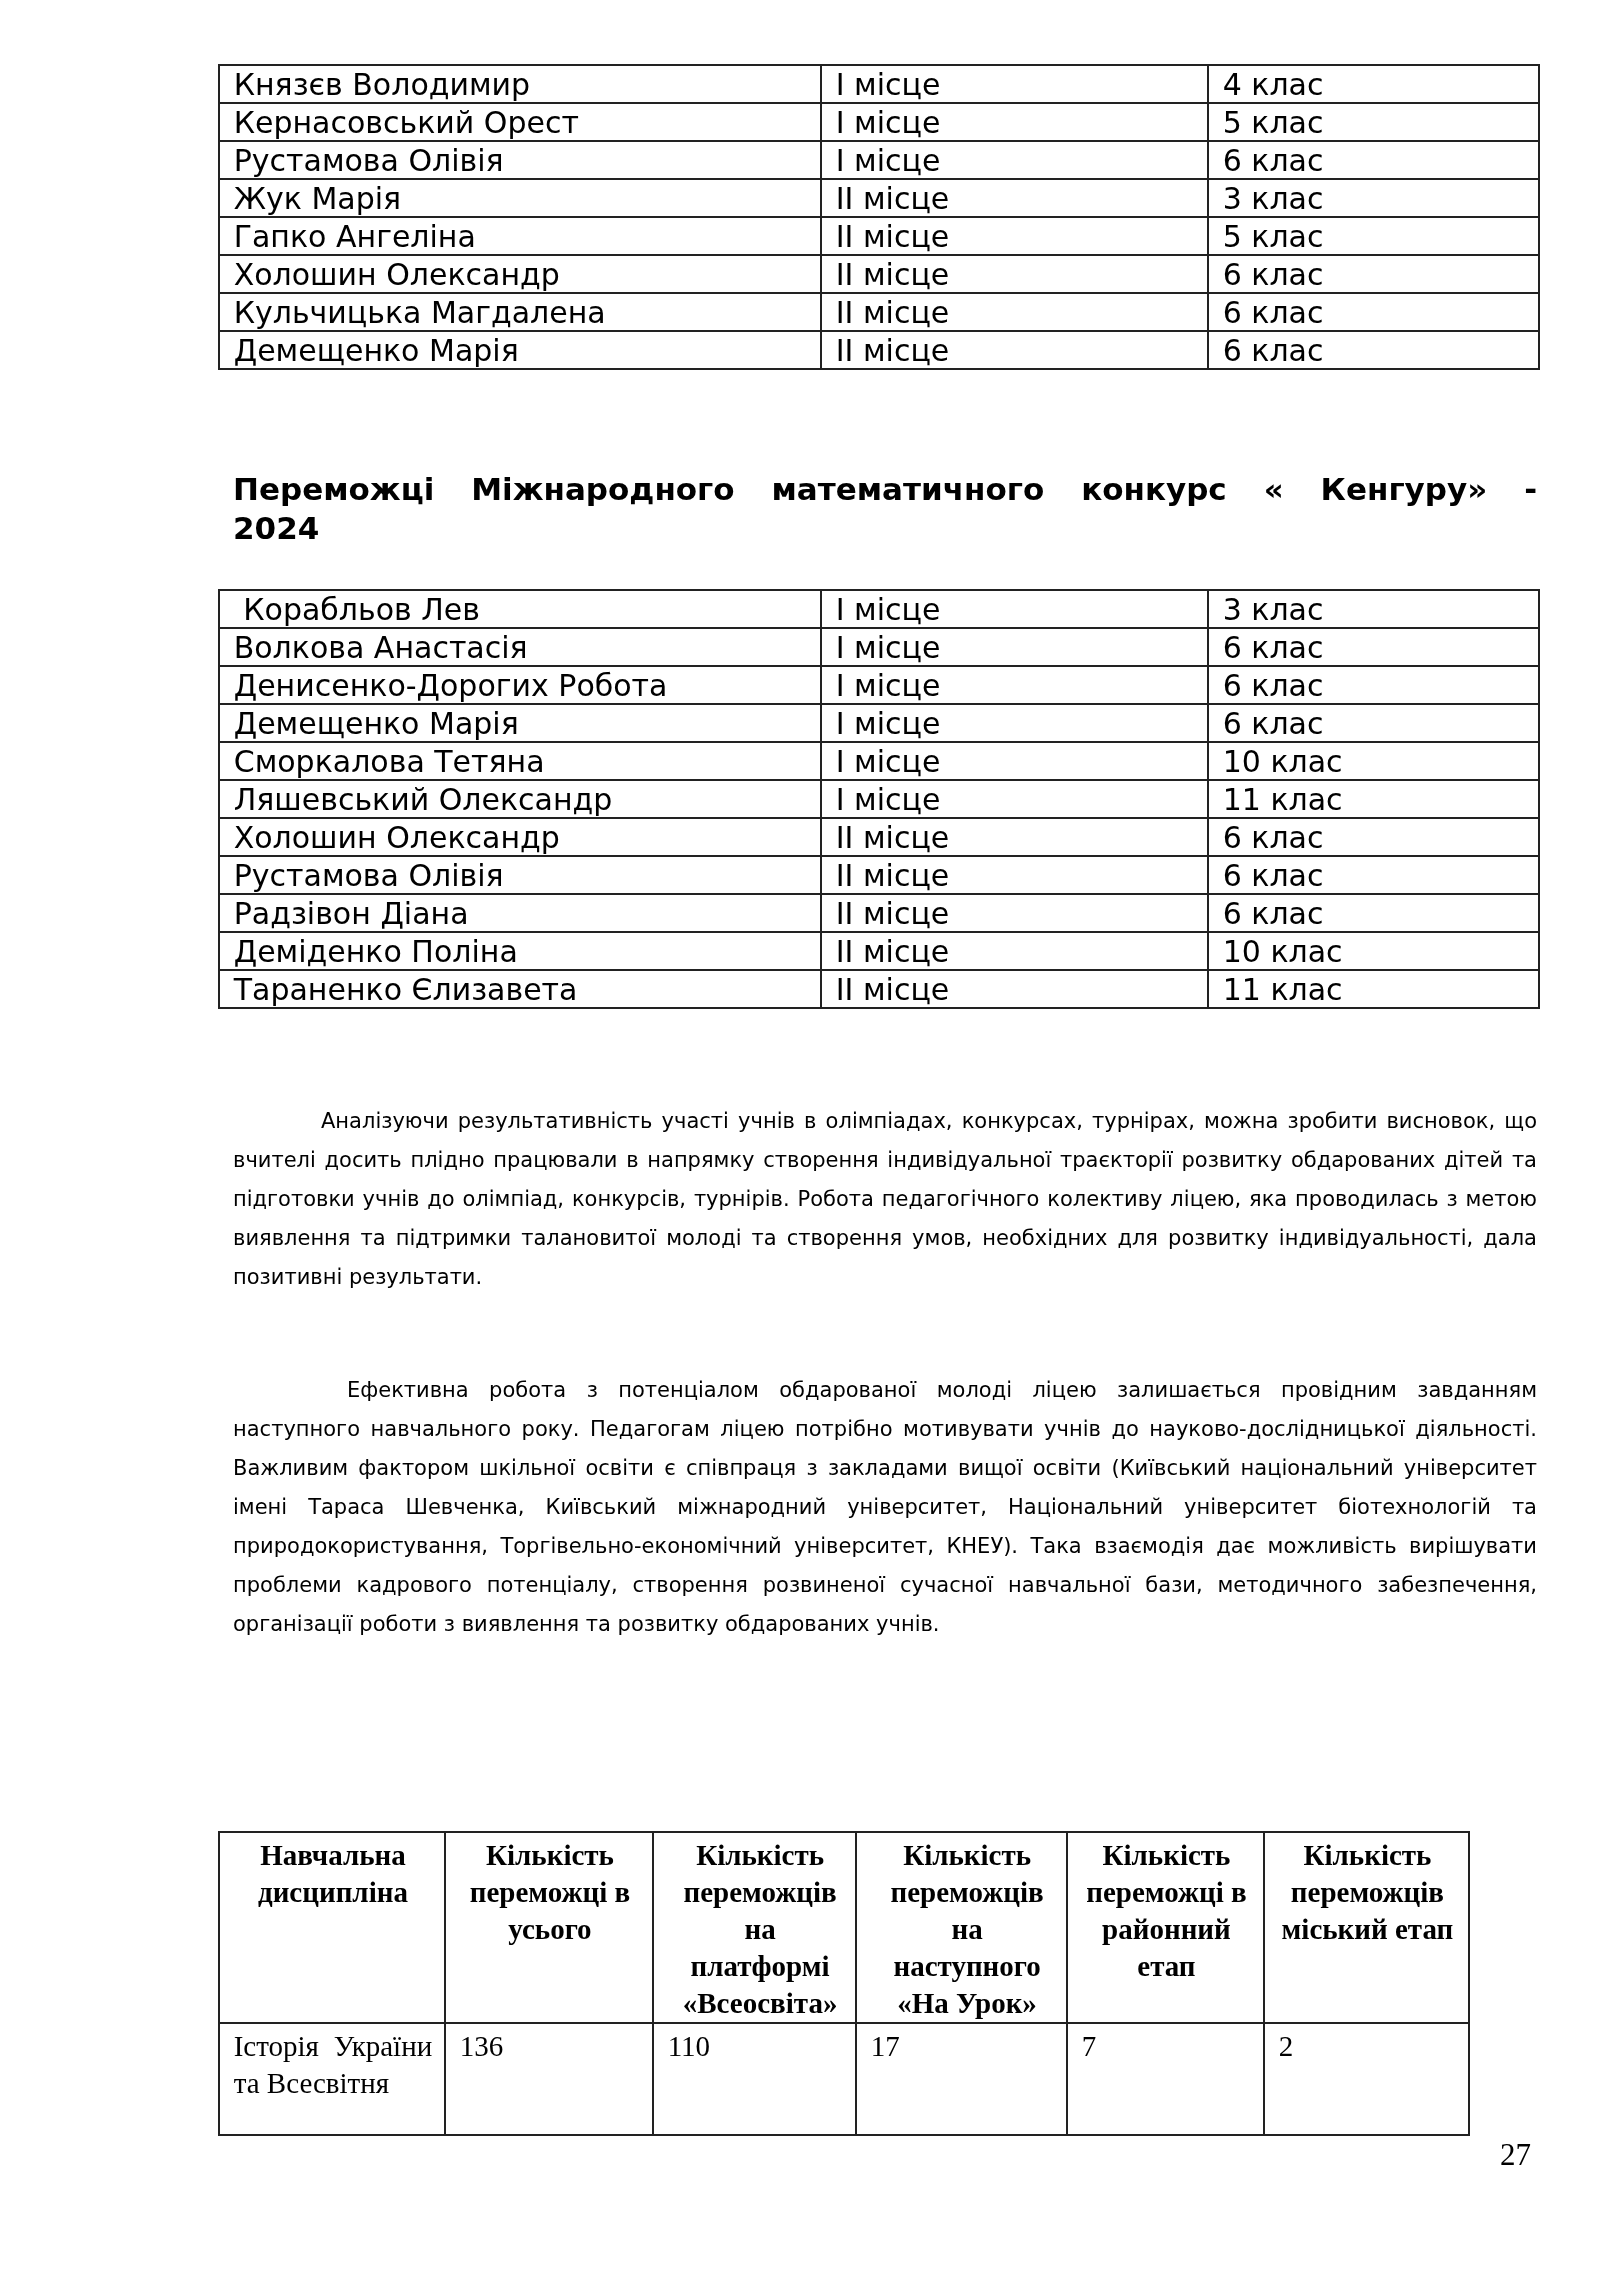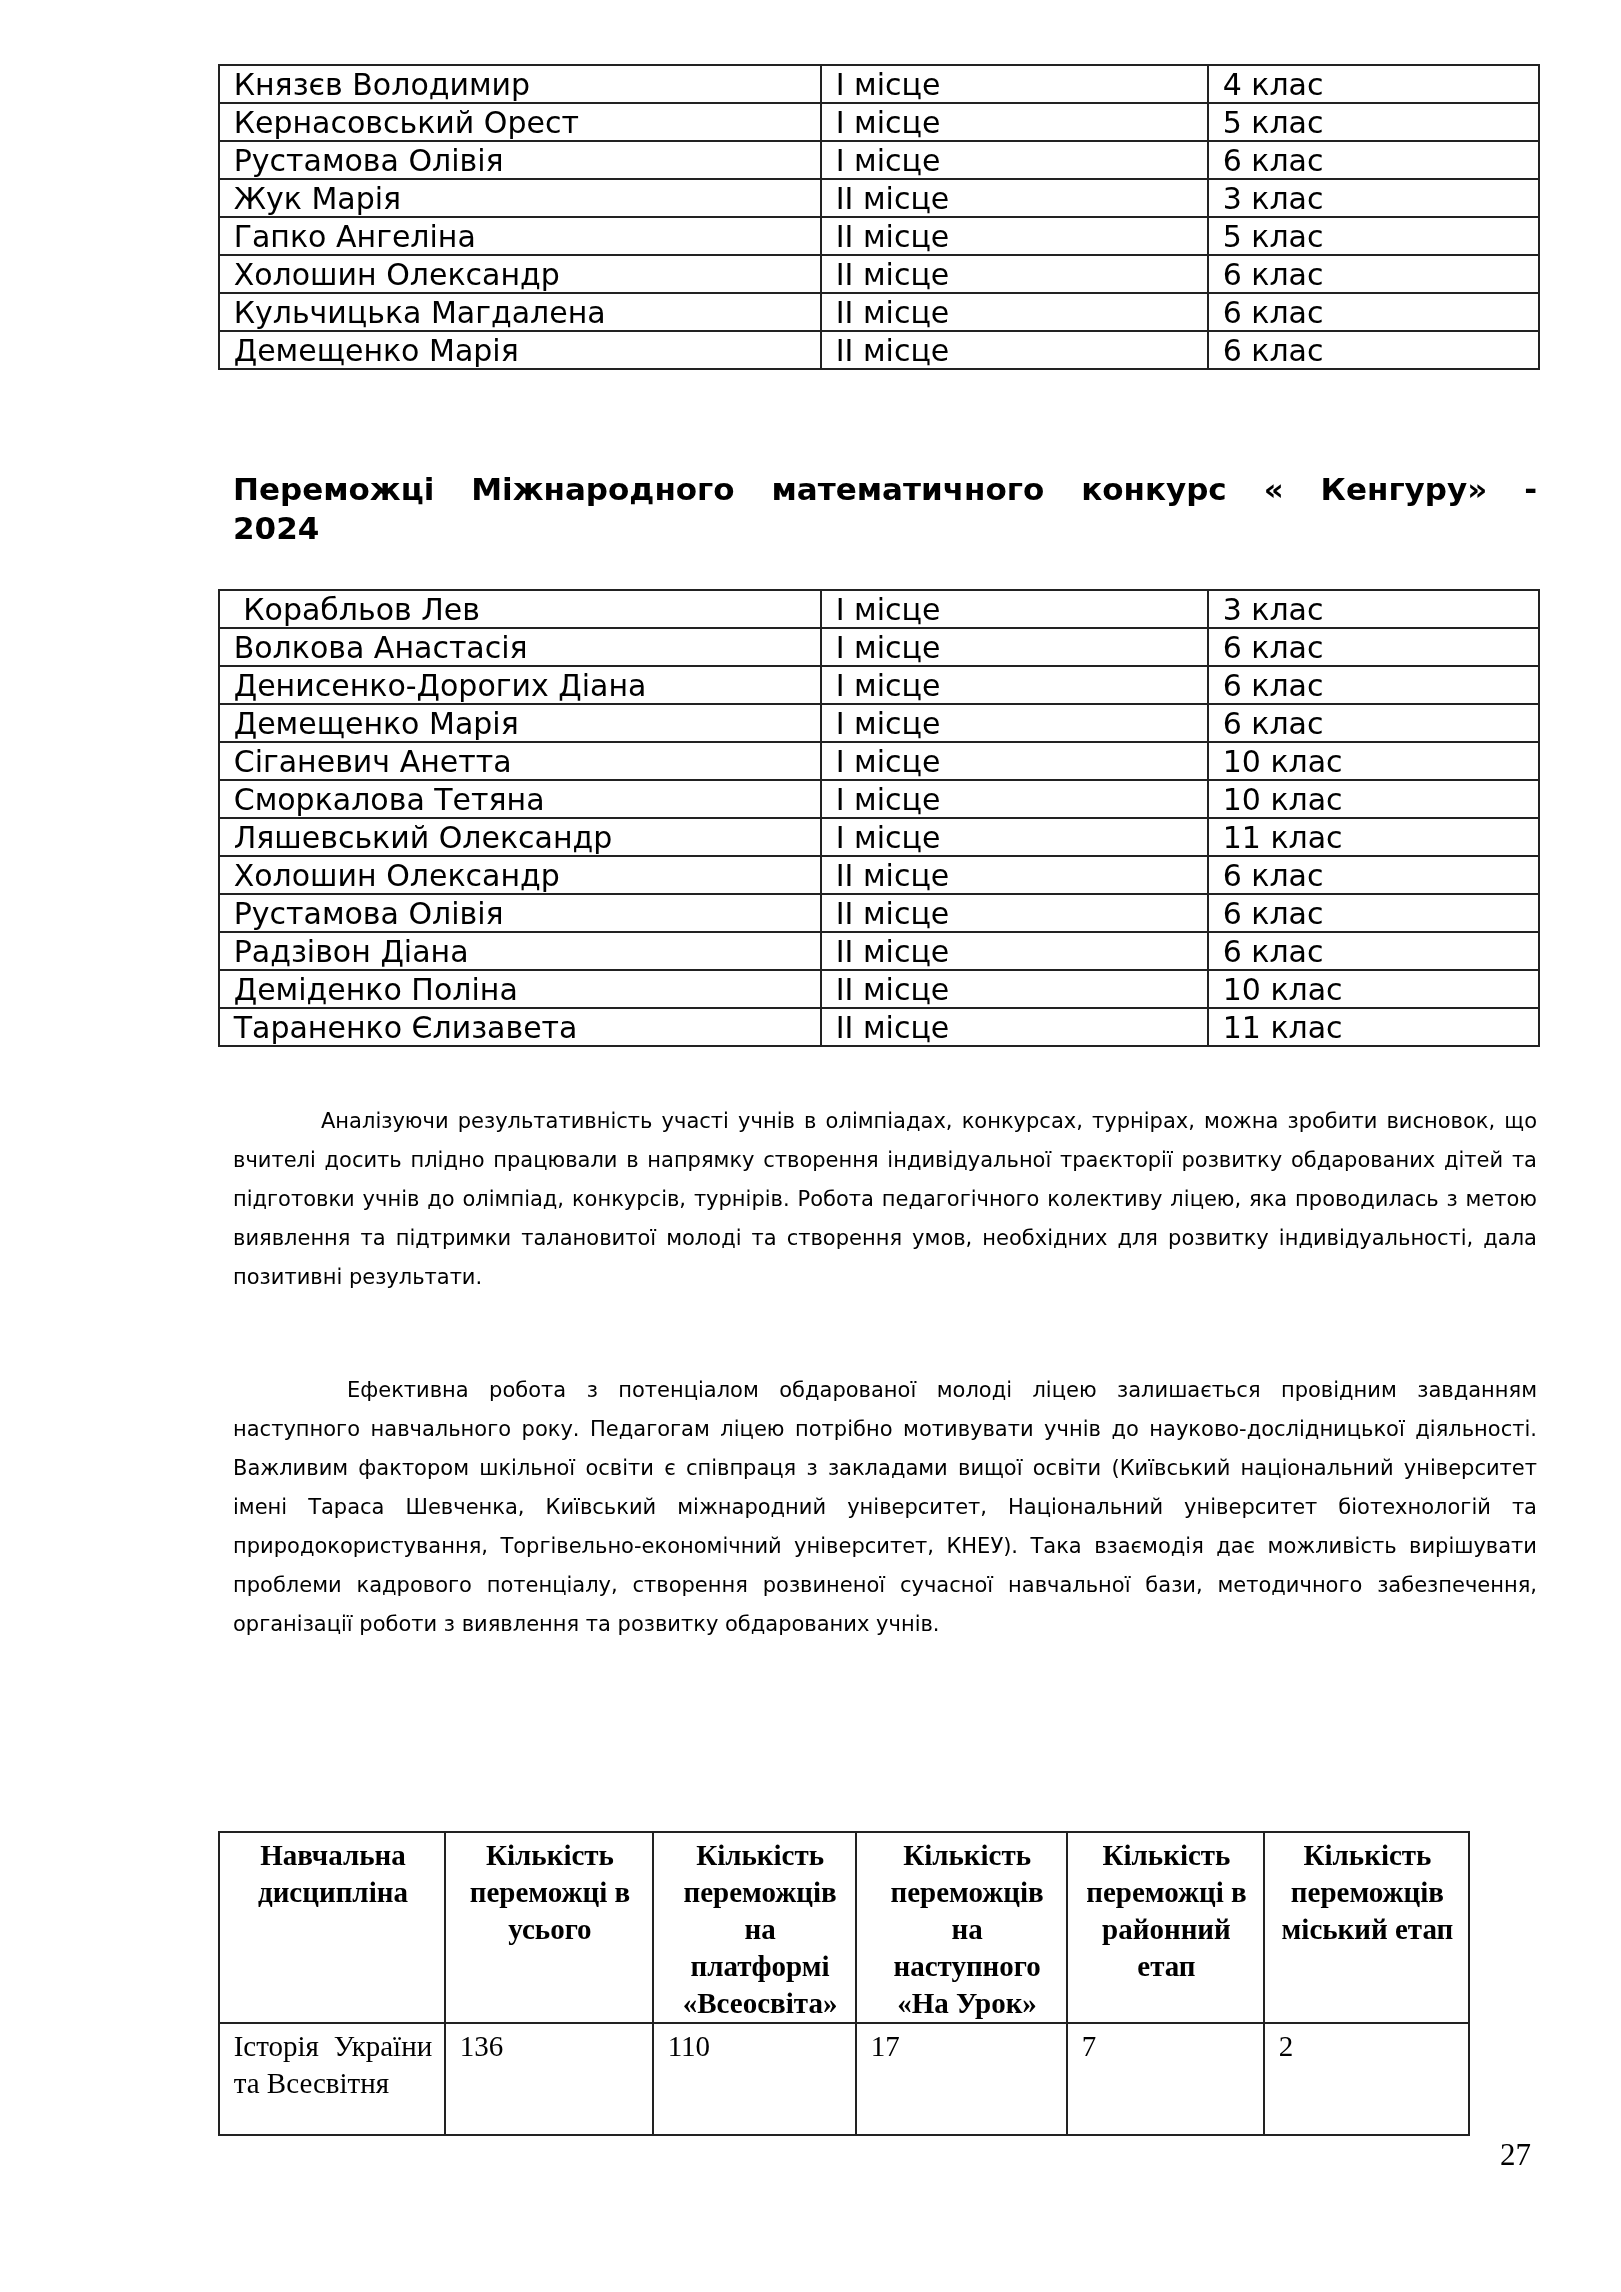--- a/index.html
+++ b/index.html
@@ -157,33 +157,28 @@
       <td style="white-space:pre;"> Корабльов Лев</td>
       <td>І місце</td>
       <td>3 клас</td>
     </tr>
     <tr>
       <td>Волкова Анастасія</td>
       <td>І місце</td>
       <td>6 клас</td>
     </tr>
     <tr>
-      <td>Денисенко-Дорогих Діана</td>
+      <td>Денисенко-Дорогих Робота</td>
       <td>І місце</td>
       <td>6 клас</td>
     </tr>
     <tr>
       <td>Демещенко Марія</td>
       <td>І місце</td>
       <td>6 клас</td>
-    </tr>
-    <tr>
-      <td>Сіганевич Анетта</td>
-      <td>І місце</td>
-      <td>10 клас</td>
     </tr>
     <tr>
       <td>Сморкалова Тетяна</td>
       <td>І місце</td>
       <td>10 клас</td>
     </tr>
     <tr>
       <td>Ляшевський Олександр</td>
       <td>І місце</td>
       <td>11 клас</td>

